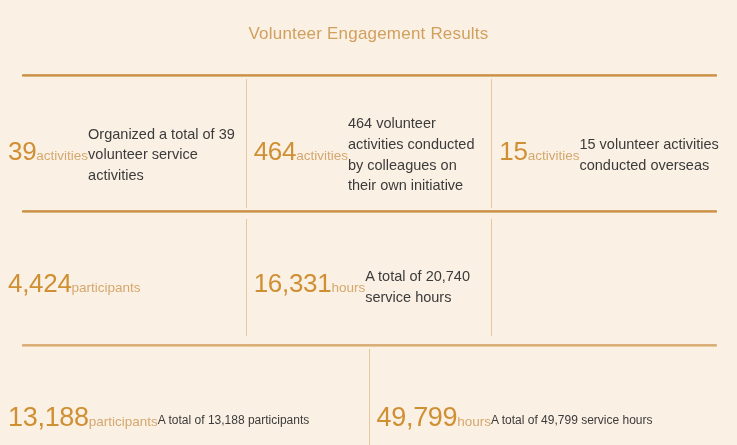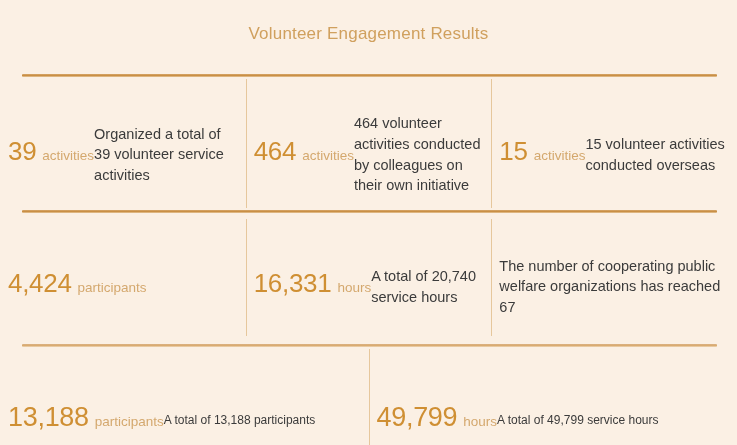--- a/index.html
+++ b/index.html
@@ -96,21 +96,20 @@
   .stat-number {
     color: #cf8f33;
     font-size: 26px;
     font-weight: 400;
     letter-spacing: -0.3px;
     line-height: 1;
   }
   .stat-unit {
     color: #d4a86e;
     font-size: 13.5px;
-    margin-left: 6px;
     line-height: 1;
   }
 
   
   .stat-desc {
     color: #3b3b3b;
     font-size: 14.5px;
     line-height: 1.42;
     text-align: left;
     max-width: 100%;
@@ -170,21 +169,20 @@
 
     <div class="cell">
       <div class="stat-line">
         <span class="stat-number">16,331</span>
         <span class="stat-unit">hours</span>
       </div>
       <div class="stat-desc">A total of 20,740 service hours</div>
     </div>
 
     <div class="cell">
-      <div class="stat-desc">The number of cooperating public welfare organizations has reached 67</div>
     </div>
 
   </div>
 
   <div class="hrule soft"></div>
 
   <div class="row row-3">
 
     <div class="cell">
       <div class="stat-line">

